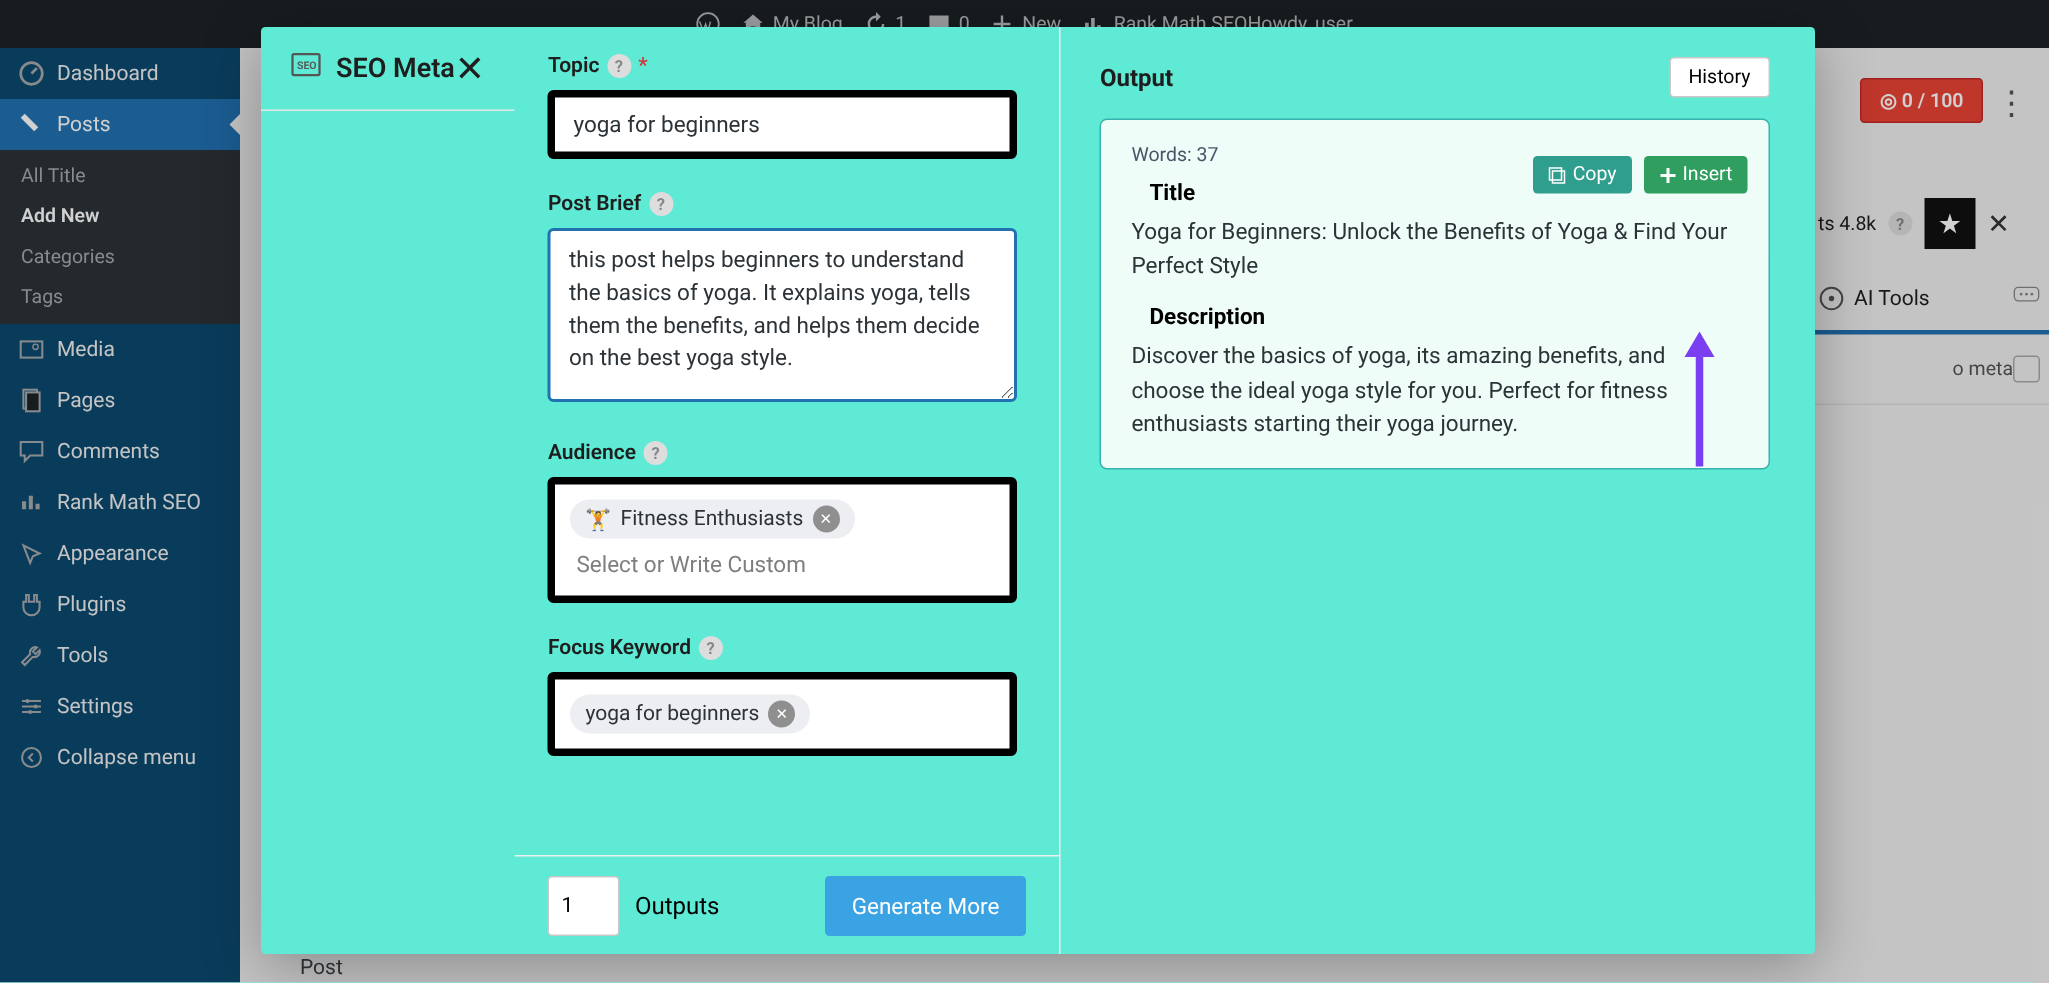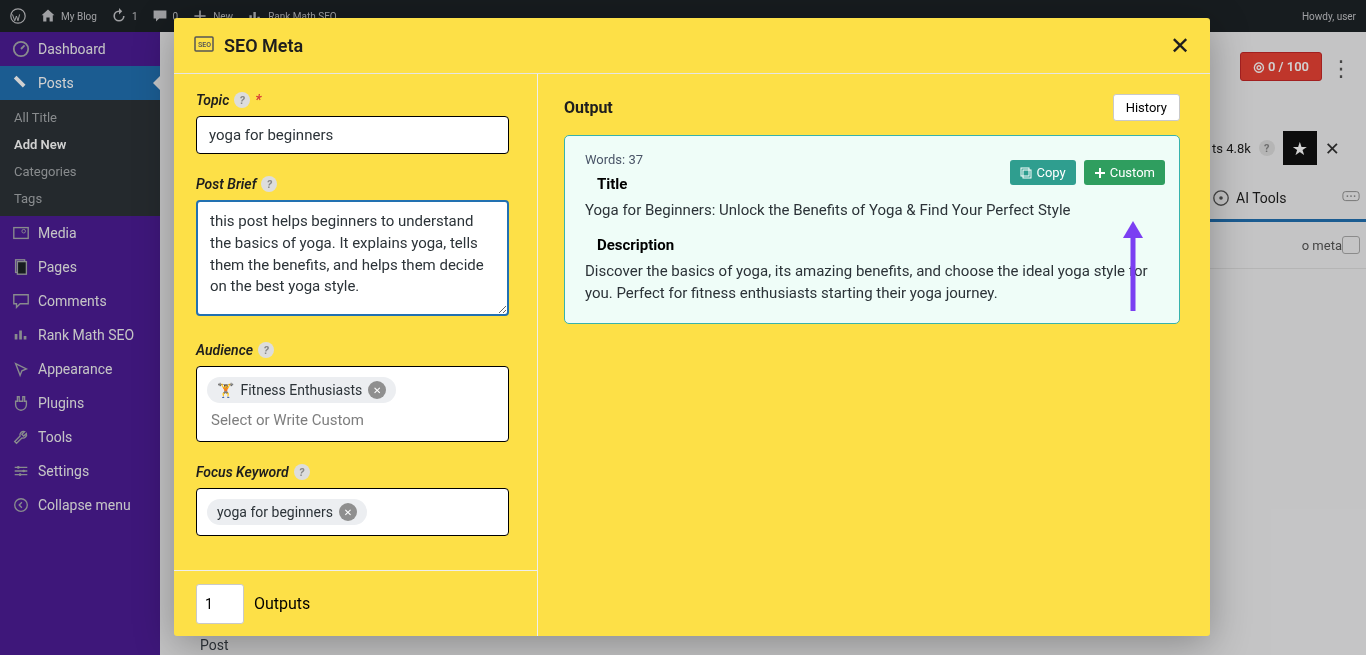--- a/index.html
+++ b/index.html
@@ -1,25 +1,25 @@
 <!DOCTYPE html>
 <html><head>
 <meta charset="utf-8">
 <style>
 * { margin:0; padding:0; box-sizing:border-box; font-family:-apple-system,BlinkMacSystemFont,"Segoe UI",Roboto,sans-serif; }
 body { width:1366px; height:655px; overflow:hidden; background:#f0f0f1; position:relative; }
 
 
-.adminbar { height:32px; background:#1d2327; color:#c3c4c7; display:flex; align-items:center; padding:0 10px; font-size:10px; justify-content:space-between; }
+.adminbar { height:32px; background:#1d2327; color:#c3c4c7; display:flex; align-items:center; padding:0 10px; font-size:13px; justify-content:center; }
 .adminbar .left { display:flex; align-items:center; gap:14px; }
 .adminbar .item { display:flex; align-items:center; gap:5px; color:#c3c4c7; }
 .adminbar svg { width:16px; height:16px; fill:#c3c4c7; }
 
 
-.wpside { position:absolute; top:32px; left:0; width:160px; bottom:0; background:#4c1d95; color:#f0f0f1; font-size:14px; }
+.wpside { position:absolute; top:32px; left:0; width:160px; bottom:0; background:#0c4a6e; color:#f0f0f1; font-size:14px; }
 .wpside .menu-item { display:flex; align-items:center; gap:8px; padding:8px 12px; color:#f0f0f1; cursor:pointer; }
 .wpside .menu-item.active { background:#2271b1; color:#fff; position:relative; }
 .wpside .menu-item.active::after { content:""; position:absolute; right:-1px; top:50%; margin-top:-8px; border:8px solid transparent; border-right-color:#f0f0f1; }
 .wpside .sub { background:#2c3338; padding:4px 0; }
 .wpside .sub a { display:block; padding:6px 12px 6px 14px; color:#a7aaad; font-size:13px; cursor:pointer; }
 .wpside .sub a.cur { color:#fff; font-weight:600; }
 .wpside svg { width:18px; height:18px; fill:#a7aaad; flex-shrink:0; }
 .wpside .menu-item.active svg { fill:#fff; }
 
 
@@ -28,35 +28,35 @@
 .rightbar .kebab { float:right; font-size:22px; color:#555; margin:8px 14px 0 0;}
 .rightbar .row2 { clear:both; display:flex; align-items:center; gap:8px; padding:40px 6px 6px 6px; font-size:13px; color:#1e1e1e;}
 .rightbar .starbtn{ width:34px;height:34px;background:#111;color:#fff;display:flex;align-items:center;justify-content:center;font-size:18px;}
 .rightbar .close-x{font-size:18px;color:#333;}
 .rightbar .aitools{display:flex;align-items:center;gap:6px;padding:18px 6px 12px; font-size:14px;color:#1e1e1e;border-bottom:3px solid #2271b1;}
 .rightbar .metarow{padding:14px 6px;font-size:13px;color:#555;border-bottom:1px solid #ddd;display:flex;justify-content:flex-end;align-items:center;}
 .rightbar .keyw{width:18px;height:18px;border:1px solid #aaa;border-radius:3px;}
 
 
 .modal-bg { position:absolute; inset:0; background:rgba(0,0,0,0.18); }
-.modal { position:absolute; top:18px; left:174px; width:1036px; height:618px; background:#fde047; border-radius:3px; box-shadow:0 8px 40px rgba(0,0,0,.3); display:flex; flex-direction:column; }
+.modal { position:absolute; top:18px; left:174px; width:1036px; height:618px; background:#5eead4; border-radius:3px; box-shadow:0 8px 40px rgba(0,0,0,.3); display:flex; flex-direction:row; }
 .modal-head { height:56px; display:flex; align-items:center; justify-content:space-between; padding:0 20px; border-bottom:1px solid #e5e5e5; }
 .modal-head .ttl { display:flex; align-items:center; gap:10px; font-size:18px; font-weight:600; color:#1e1e1e;}
 .modal-head .xbtn { font-size:24px; color:#1e1e1e; cursor:pointer; }
 .modal-body { flex:1; display:flex; overflow:hidden; }
 
 
 .form-pane { width:364px; border-right:1px solid #eee; display:flex; flex-direction:column; }
 .form-scroll{ flex:1; overflow-y:auto; padding:18px 28px 10px 22px; position:relative;}
 .form-scroll::-webkit-scrollbar{width:10px;}
 .form-scroll::-webkit-scrollbar-thumb{background:#c7c7c7;border-radius:5px;}
-.form-pane label { font-size:14px; font-weight:600; color:#1e1e1e; display:flex; align-items:center; gap:5px; margin-bottom:8px;font-style:italic;}
+.form-pane label { font-size:14px; font-weight:600; color:#1e1e1e; display:flex; align-items:center; gap:5px; margin-bottom:8px;}
 .help-ic{width:16px;height:16px;border-radius:50%;background:#ddd;color:#888;font-size:11px;display:inline-flex;align-items:center;justify-content:center;font-weight:700;}
 .req{color:#d63638;}
-.txtinput, .txtarea, .tagbox { width:100%; border:1px solid #000000; border-radius:4px; padding:9px 12px; font-size:15px; color:#2c3338; background:#fff; }
+.txtinput, .txtarea, .tagbox { width:100%; border:5px solid #000000; border-radius:4px; padding:9px 12px; font-size:15px; color:#2c3338; background:#fff; }
 .txtarea { min-height:116px; resize:both; border:2px solid #2271b1; outline:none; line-height:1.45;}
 .field { margin-bottom:22px; }
 .tagbox { padding:10px; }
 .tag { display:inline-flex; align-items:center; gap:6px; background:#eceef1; border-radius:20px; padding:4px 10px; font-size:14px;}
 .tag .rm{ width:18px;height:18px;border-radius:50%;background:#8f8f8f;color:#fff;font-size:10px;display:flex;align-items:center;justify-content:center;}
 .tagbox .ph{ color:#7e7e7e; font-size:15px; padding:8px 4px 2px;}
 .form-foot{ height:66px; border-top:1px solid #eee; display:flex; align-items:center; justify-content:space-between; padding:0 22px;}
 .numbox{ display:flex; align-items:center; gap:10px;}
 .numbox input{ width:48px; height:40px; border:1px solid #c9c9c9; border-radius:3px; text-align:left; padding:0 8px; font-size:14px;}
 .genbtn{ background:#3aa3e3; color:#fff; border:none; border-radius:3px; padding:11px 18px; font-size:15px; cursor:pointer;}
@@ -289,20 +289,21 @@
                 <span class="rm">✕</span>
               </span>
           </div>
         </div>
       </div>
       <div class="form-foot">
         <div class="numbox">
           <input type="number" value="1" style="">
           <span>Outputs</span>
         </div>
+        <button class="genbtn">Generate More</button>
       </div>
     </div>
 
     <div class="out-pane">
       <div class="out-head">
         <h2>Output</h2>
         <button class="histbtn">History</button>
       </div>
       <div class="card">
         <div class="wcount">Words: 37</div>
@@ -311,21 +312,21 @@
               <svg width="12" height="12" viewBox="0 0 12 12">
                 <rect x="3" y="3" width="8" height="8" fill="none" stroke="#fff"></rect>
                 <rect x="1" y="1" width="8" height="8" fill="none" stroke="#fff"></rect>
               </svg>
               <span>Copy</span>
             </button>
           <button class="abut insert">
               <svg width="12" height="12" viewBox="0 0 12 12">
                 <path d="M6 1v10M1 6h10" stroke="#fff" stroke-width="2"></path>
               </svg>
-              <span>Custom</span>
+              <span>Insert</span>
             </button>
         </div>
         <h4>Title</h4>
         <p>Yoga for Beginners: Unlock the Benefits of Yoga &amp; Find Your Perfect Style</p>
         <h4>Description</h4>
         <p style="margin-bottom:2px;">Discover the basics of yoga, its amazing benefits, and choose the ideal yoga style for you. Perfect for fitness enthusiasts starting their yoga journey.</p>
       </div>
       <div class="arrow">
         <svg viewBox="0 0 30 100">
             <path d="M15 95 V15" stroke="#7b3ff2" stroke-width="5" fill="none"></path>

